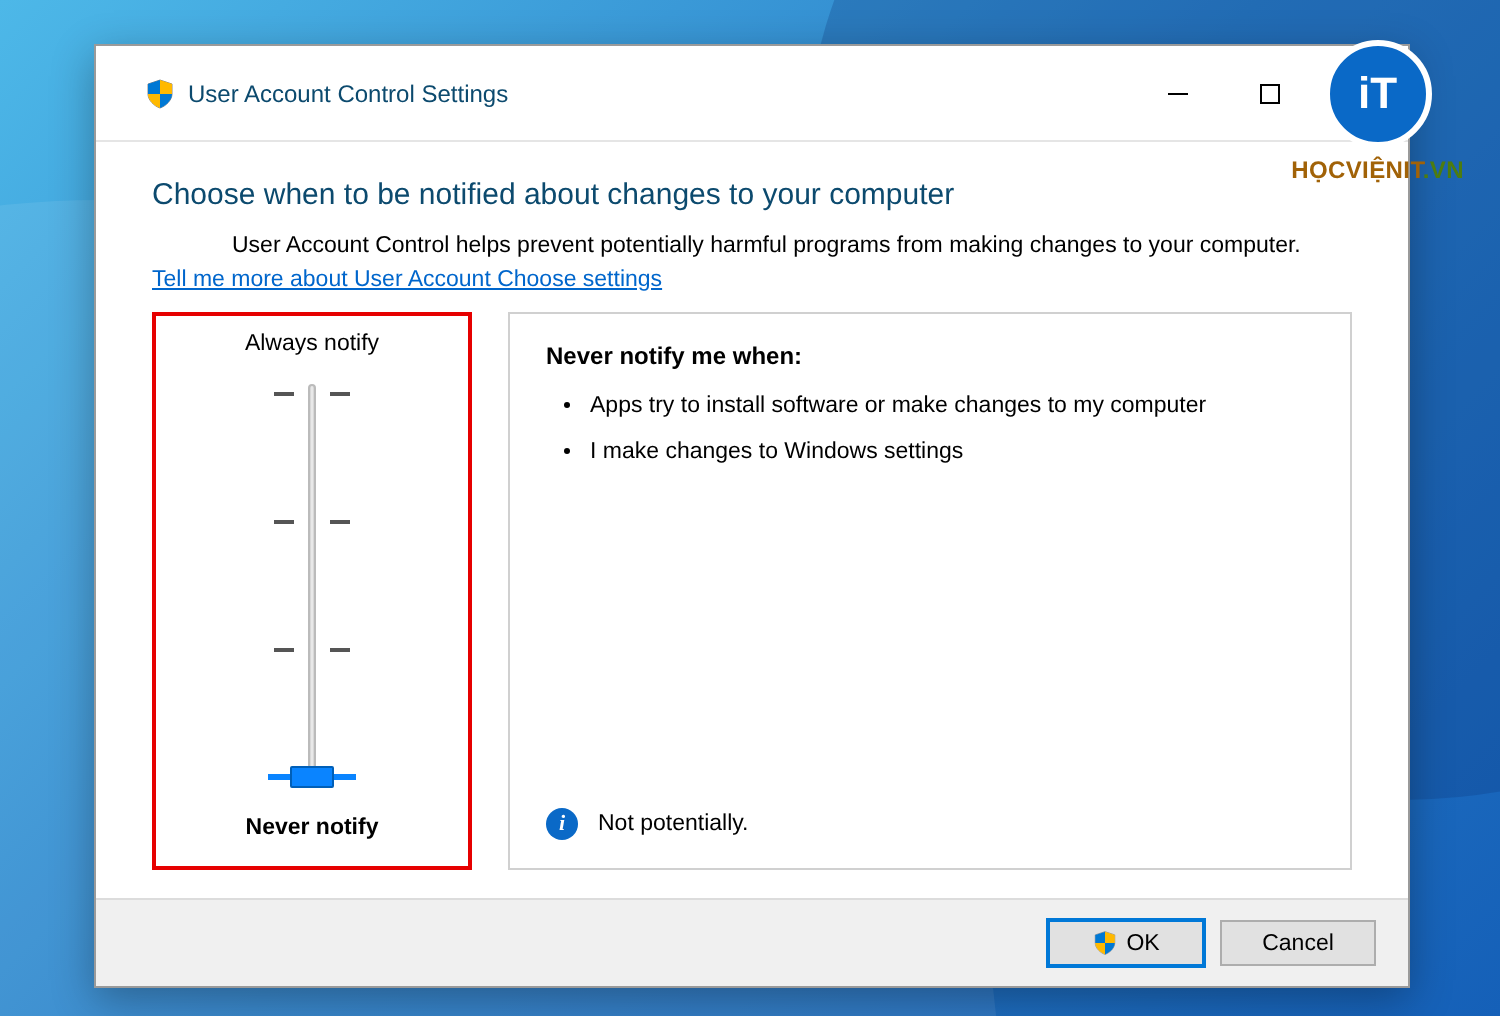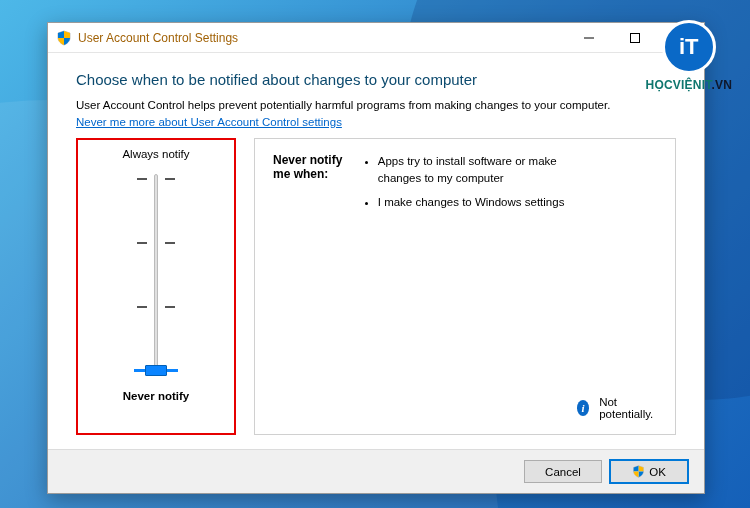--- a/index.html
+++ b/index.html
@@ -30,28 +30,28 @@
     height: 472px;
     background: #ffffff;
     border: 1px solid #9a9a9a;
     box-shadow: 0 6px 20px rgba(0,0,0,0.3);
     display: flex;
     flex-direction: column;
     z-index: 5;
   }
 
   .titlebar {
-    height: 30px;
-    display: flex;
-    align-items: center;
-    padding: 0 0 0 8px;
+    height: 48px;
+    display: flex;
+    align-items: center;
+    padding: 0 0 0 24px;
     border-bottom: 1px solid #e5e5e5;
     background: #ffffff;
     font-size: 12px;
-    color: #a16207;
+    color: #0c4a6e;
   }
   .titlebar-icon { width: 16px; height: 16px; margin-right: 6px; }
   .title-text { flex: 1; }
   .win-btns { display: flex; height: 100%; }
   .win-btn {
     width: 46px;
     height: 100%;
     display: flex;
     align-items: center;
     justify-content: center;
@@ -71,20 +71,21 @@
     color: #0c4a6e;
     font-size: 15px;
     font-weight: 400;
     margin-bottom: 10px;
   }
   .desc {
     font-size: 11.5px;
     color: #000;
     line-height: 1.35;
     margin-bottom: 2px;
+    margin-left: 40px;
   }
   .link {
     color: #0066cc;
     text-decoration: underline;
     font-size: 11.5px;
     display: inline-block;
     margin-bottom: 10px;
   }
 
   .main-row {
@@ -149,21 +150,21 @@
     background: #0a84ff;
   }
   .thumb-tick.l { left: 13px; }
   .thumb-tick.r { right: 13px; }
 
   .info-panel {
     flex: 1;
     border: 1px solid #d0d0d0;
     padding: 14px 18px;
     display: flex;
-    flex-direction: row;
+    flex-direction: column;
     font-size: 11.5px;
   }
   .info-title {
     font-weight: 700;
     font-size: 12px;
     margin-bottom: 10px;
   }
   .info-panel ul {
     list-style: disc;
     padding-left: 22px;
@@ -239,22 +240,22 @@
     color: #fff;
     margin: 0 auto 4px;
     font-family: Arial, sans-serif;
   }
   .wm-text {
     font-size: 12px;
     font-weight: 700;
     color: #0a509b;
     letter-spacing: 0.2px;
   }
-  .wm-text .hoc { color: #0f766e; }
-  .wm-text .vn { color: #0f172a; }
+  .wm-text .hoc { color: #a16207; }
+  .wm-text .vn { color: #4d7c0f; }
 </style>
 </head>
 <body>
 
 <div class="watermark">
   <div class="wm-circle">iT</div>
   <div class="wm-text">
     <span class="hoc">HỌCVIỆN</span><span class="hoc">IT</span><span class="vn">.VN</span>
   </div>
 </div>
@@ -286,21 +287,21 @@
             <line x1="0" y1="0" x2="10" y2="10" stroke="#000" stroke-width="1"></line>
             <line x1="10" y1="0" x2="0" y2="10" stroke="#000" stroke-width="1"></line>
           </svg>
       </div>
     </div>
   </div>
 
   <div class="content">
     <div class="heading">Choose when to be notified about changes to your computer</div>
     <div class="desc">User Account Control helps prevent potentially harmful programs from making changes to your computer.</div>
-    <a href="#" class="link">Never me more about User Account Control settings</a>
+    <a href="#" class="link">Tell me more about User Account Choose settings</a>
 
     <div class="main-row">
       <div class="slider-panel">
         <div class="slider-label-top">Always notify</div>
         <div class="slider-track-wrap">
           <div class="slider-groove"></div>
 
           <div class="tick l" style="top:8px"></div>
             <div class="tick r" style="top:8px"></div>
           <div class="tick l" style="top:72px"></div>
@@ -322,28 +323,28 @@
         </ul>
         <div class="rec-row">
           <div class="info-icon">i</div>
           <span>Not potentially.</span>
         </div>
       </div>
     </div>
   </div>
 
   <div class="footer">
-    <div class="btn">
-      <span>Cancel</span>
-    </div>
     <div class="btn primary">
       <svg class="btn-shield" viewBox="0 0 16 16">
         <path d="M8 1 L14 3 V8 C14 11 11 14 8 15 C5 14 2 11 2 8 V3 Z" fill="#fff" stroke="#888" stroke-width="0.5"></path>
         <path d="M8 1 L14 3 V8 L8 8 Z" fill="#ffb900"></path>
         <path d="M8 1 L2 3 V8 L8 8 Z" fill="#0078d4"></path>
         <path d="M8 8 L14 8 C14 11 11 14 8 15 Z" fill="#0078d4"></path>
         <path d="M8 8 L2 8 C2 11 5 14 8 15 Z" fill="#ffb900"></path>
       </svg>
       <span>OK</span>
     </div>
+    <div class="btn">
+      <span>Cancel</span>
+    </div>
   </div>
 
 </div>
 
 </body></html>

